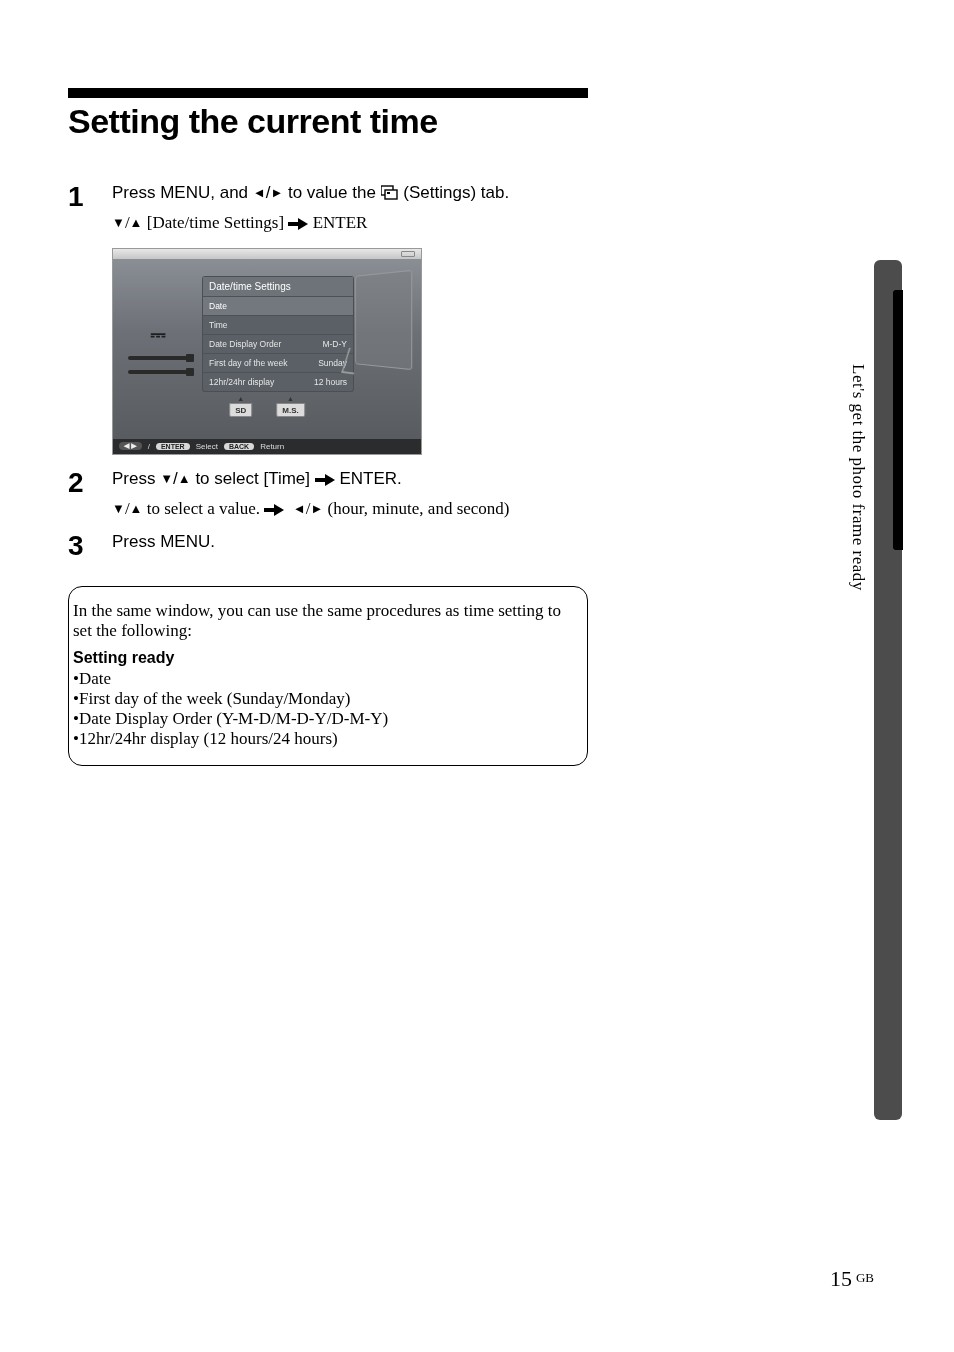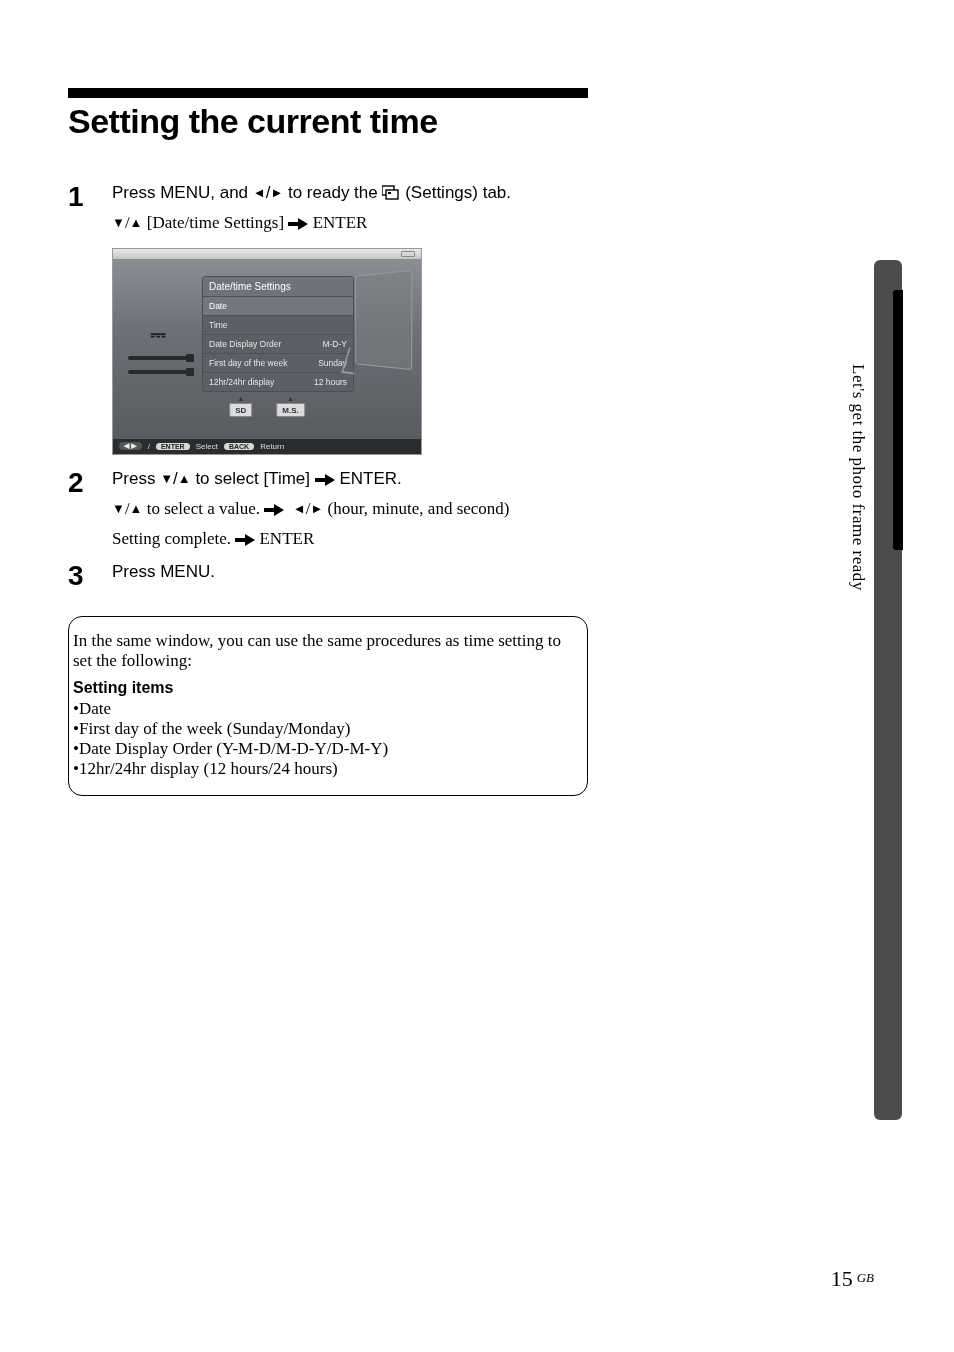--- a/index.html
+++ b/index.html
@@ -168,36 +168,36 @@
     writing-mode: vertical-rl;
     font-family:"Times New Roman",Times,serif;
     font-size:17px;
     letter-spacing:0.5px;
   }
   .footer{
     position:absolute; bottom:60px; right:80px;
     font-family:"Times New Roman",Times,serif;
   }
   .footer .pg{ font-size:22px; }
-  .footer .gb{ font-size:13px; font-style:italic; margin-left:4px; vertical-align:4px;}
+  .footer .gb{ font-size:13px; margin-left:4px; vertical-align:4px;}
 </style>
 </head>
 <body>
 
 <div class="page">
 
   <div class="title-block">
     <h1>Setting the current time</h1>
   </div>
 
   <div class="step">
     <div class="step-num">1</div>
     <div class="step-body">
       <div class="step-lead">
-        <span>Press MENU, and </span><span class="tri-sm">◄</span><span>/</span><span class="tri-sm">►</span><span> to ready the </span><span class="settings-icon"><svg viewBox="0 0 18 16">
+        <span>Press MENU, and </span><span class="tri-sm">◄</span><span>/</span><span class="tri-sm">►</span><span> to value the </span><span class="settings-icon"><svg viewBox="0 0 18 16">
               <rect x="0" y="2" width="12" height="9" fill="none" stroke="#000" stroke-width="1.4"></rect>
               <rect x="4" y="6" width="12" height="9" fill="#fff" stroke="#000" stroke-width="1.4"></rect>
               <rect x="6" y="8" width="3" height="2" fill="#000"></rect>
             </svg></span><span> (Settings) tab.</span>
       </div>
       <div class="step-sub">
         <span class="tri-sm">▼</span><span>/</span><span class="tri-sm">▲</span><span> [Date/time Settings] </span><span class="arrow-r"></span><span>  ENTER</span>
       </div>
     </div>
   </div>
@@ -253,36 +253,33 @@
 
   <div class="step">
     <div class="step-num">2</div>
     <div class="step-body">
       <div class="step-lead">
         <span>Press </span><span class="tri-sm">▼</span><span>/</span><span class="tri-sm">▲</span><span> to select [Time] </span><span class="arrow-r"></span><span>  ENTER.</span>
       </div>
       <div class="step-sub">
         <span class="tri-sm">▼</span><span>/</span><span class="tri-sm">▲</span><span> to select a value. </span><span class="arrow-r"></span>&nbsp;&nbsp;<span class="tri-sm">◄</span><span>/</span><span class="tri-sm">►</span><span> (hour, minute, and second)</span>
       </div>
-      <div class="step-sub">
-        <span>Setting complete. </span><span class="arrow-r"></span><span>  ENTER</span>
-      </div>
     </div>
   </div>
 
   <div class="step" style="margin-top:6px;">
     <div class="step-num">3</div>
     <div class="step-body">
       <div class="step-lead">Press MENU.</div>
     </div>
   </div>
 
   <div class="info-box">
     <div>In the same window, you can use the same procedures as time setting to set the following:</div>
-    <div class="hdr">Setting items</div>
+    <div class="hdr">Setting ready</div>
     <ul>
       <li>Date</li>
       <li>First day of the week (Sunday/Monday)</li>
       <li>Date Display Order (Y-M-D/M-D-Y/D-M-Y)</li>
       <li>12hr/24hr display (12 hours/24 hours)</li>
     </ul>
   </div>
 
   <div class="side-tab">
     <div class="notch"></div>

